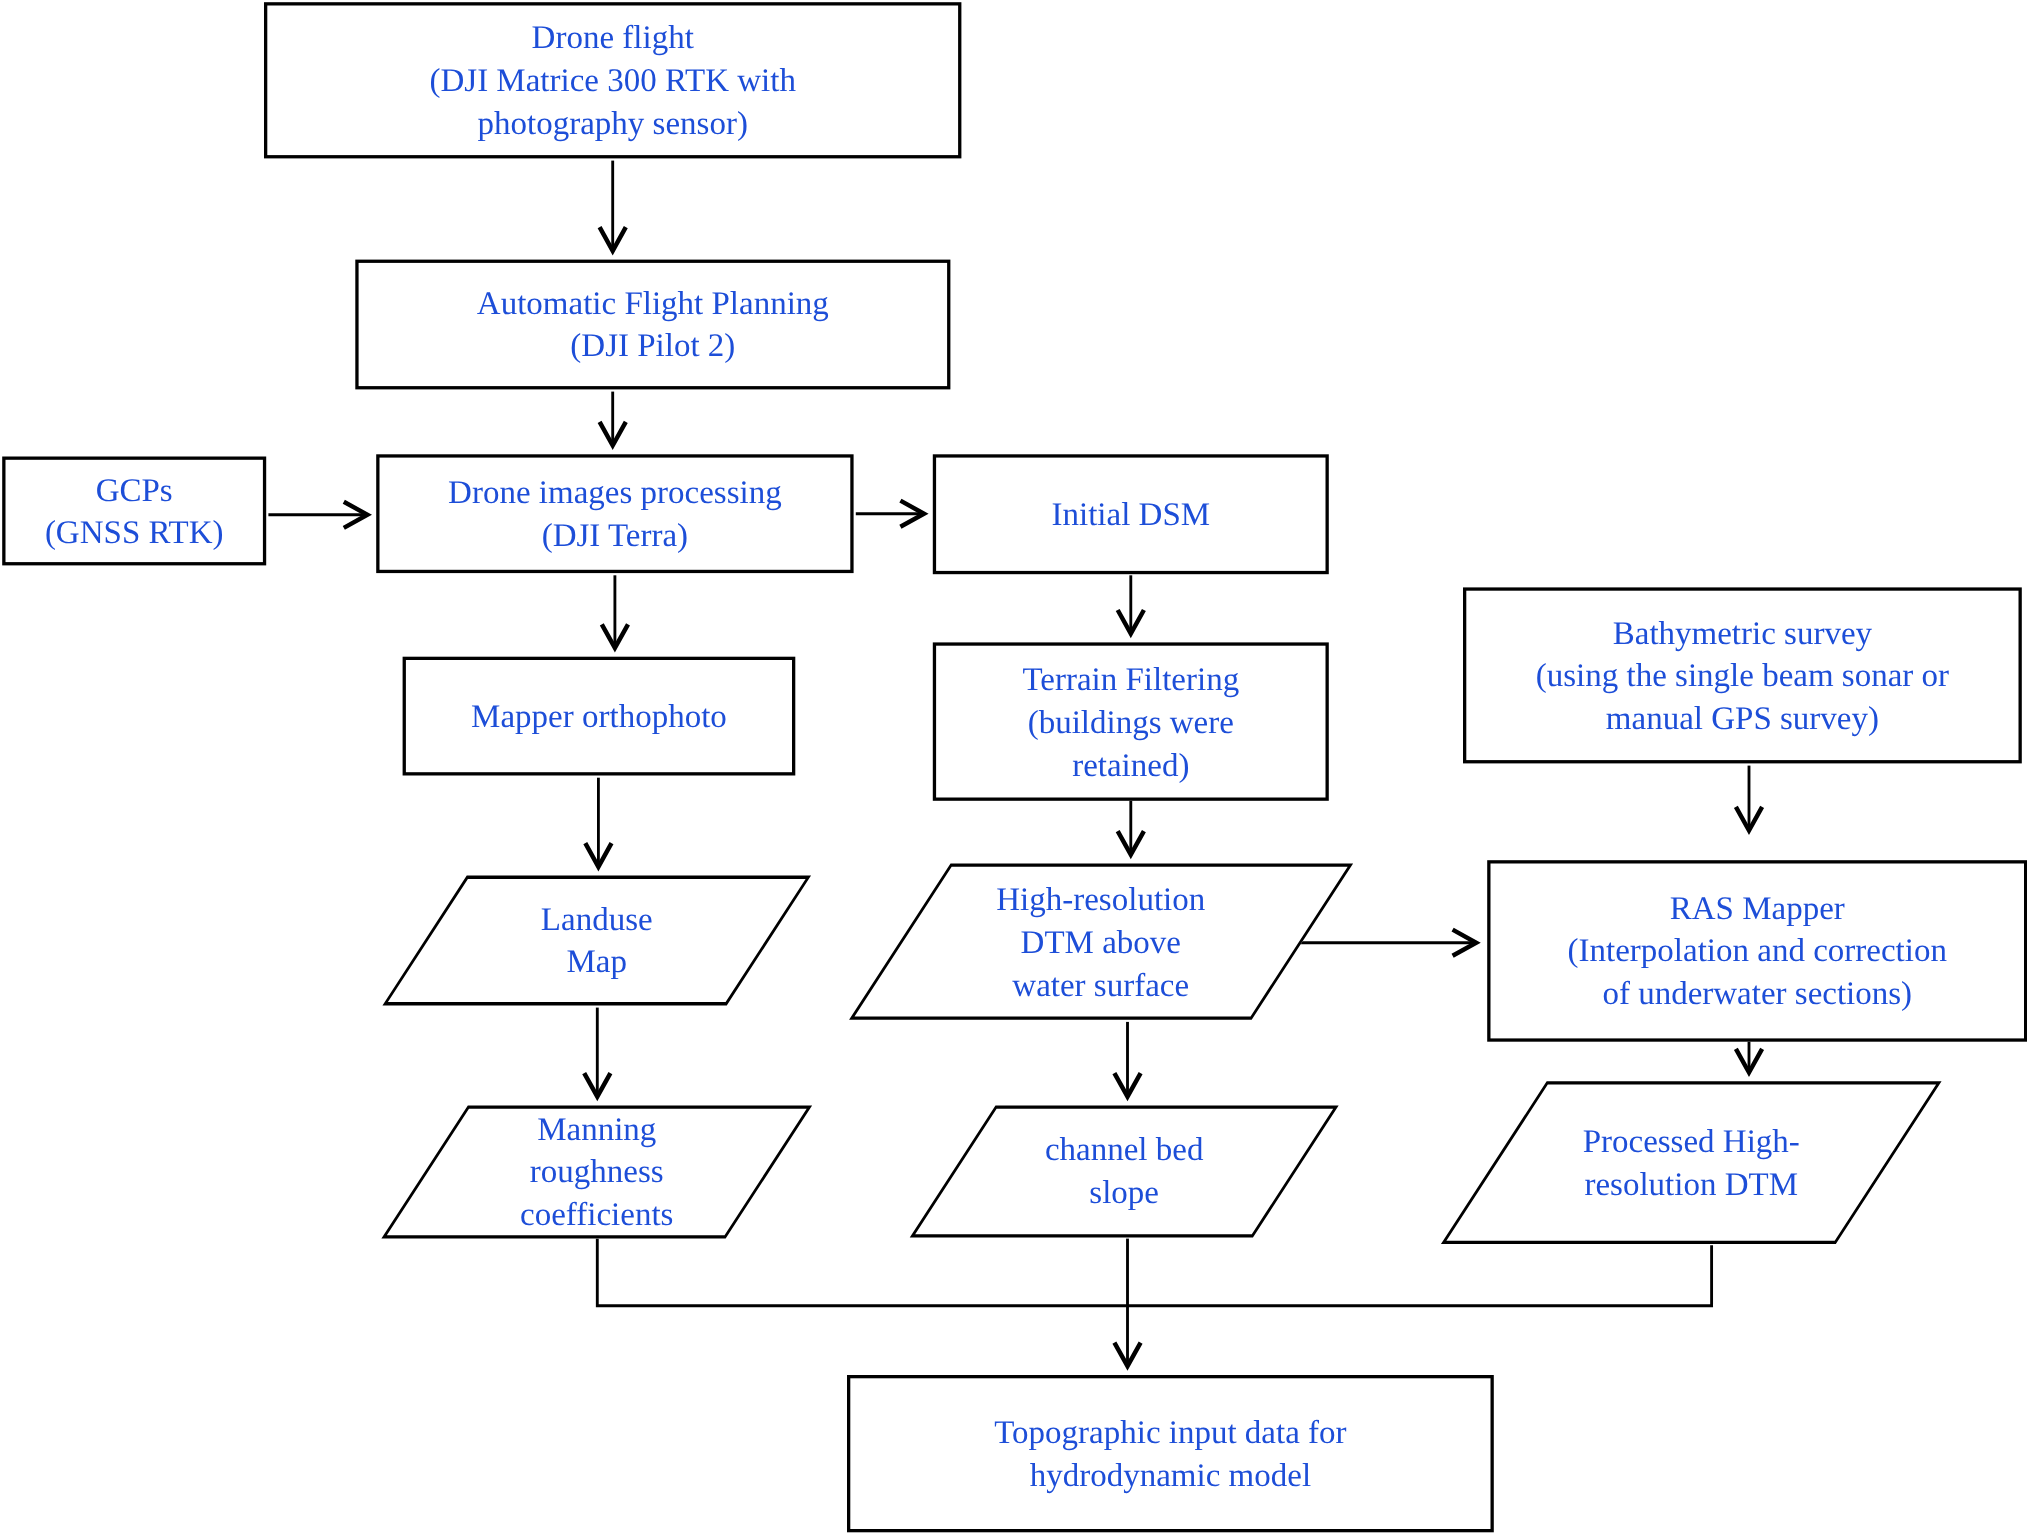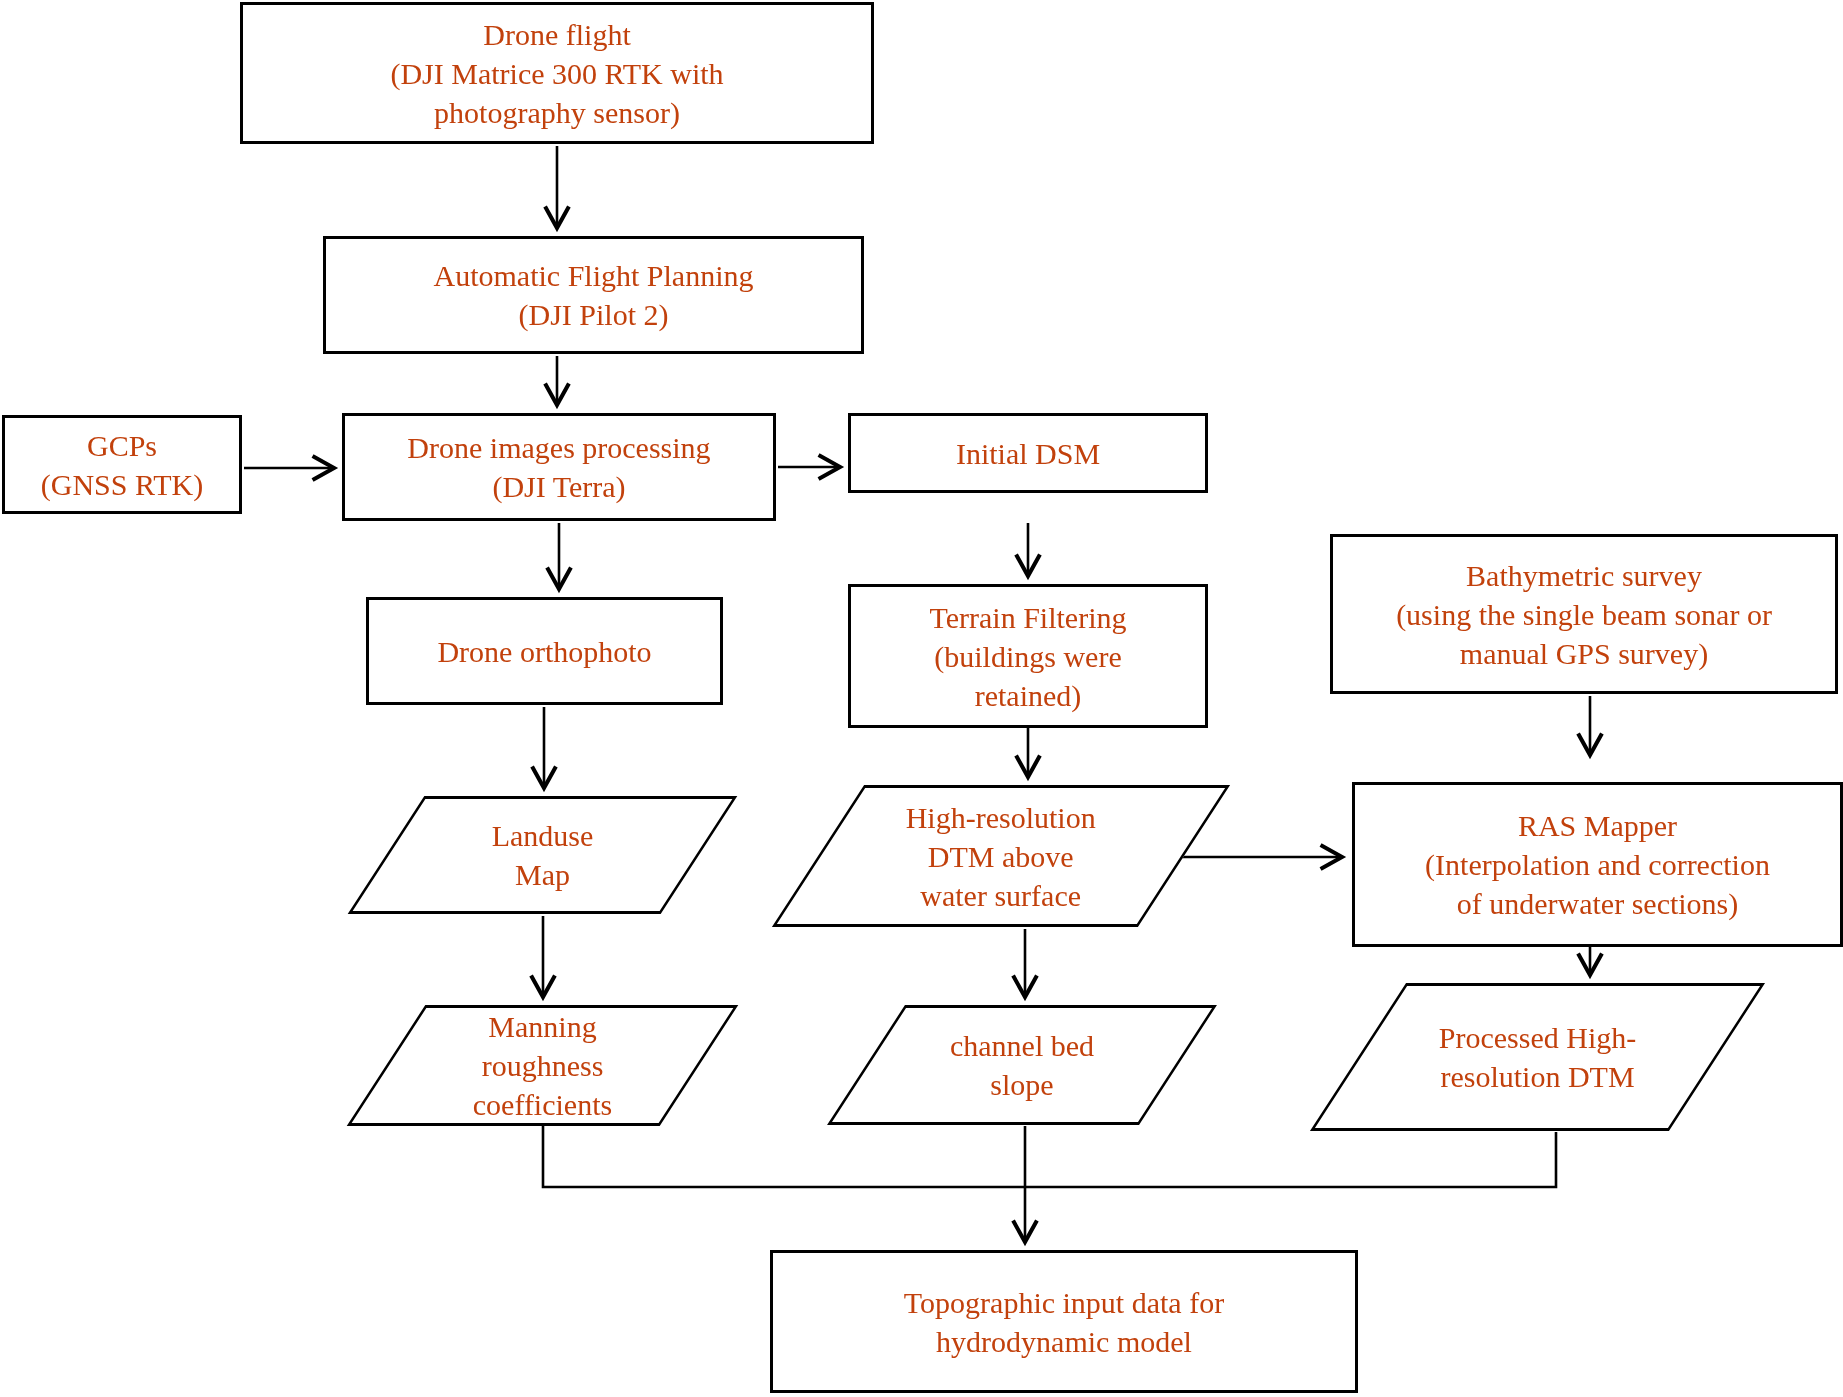--- a/index.html
+++ b/index.html
@@ -6,21 +6,21 @@
     margin: 0;
     padding: 0;
     background: #ffffff;
   }
   #canvas {
     position: relative;
     width: 1843px;
     height: 1397px;
     background: #ffffff;
     font-family: "Liberation Serif", "DejaVu Serif", serif;
-    color: #c2410c;
+    color: #1d4ed8;
     overflow: hidden;
   }
   #wires {
     position: absolute;
     left: 0; top: 0;
     width: 1843px;
     height: 1397px;
   }
   .node {
     position: absolute;
@@ -43,21 +43,21 @@
   }
   .para .label {
     transform: skewX(33deg);
   }
 
   
   #n-drone-flight      { left: 240px;  top: 2px;    width: 634px; height: 142px; }
   #n-flight-planning   { left: 323px;  top: 236px;  width: 541px; height: 118px; }
   #n-gcps              { left: 2px;    top: 415px;  width: 240px; height: 99px; }
   #n-processing        { left: 342px;  top: 413px;  width: 434px; height: 108px; }
-  #n-initial-dsm       { left: 848px;  top: 413px;  width: 360px; height: 80px; }
+  #n-initial-dsm       { left: 848px;  top: 413px;  width: 360px; height: 109px; }
   #n-terrain-filtering { left: 848px;  top: 584px;  width: 360px; height: 144px; }
   #n-orthophoto        { left: 366px;  top: 597px;  width: 357px; height: 108px; }
   #n-bathymetric       { left: 1330px; top: 534px;  width: 508px; height: 160px; text-align: center; }
   #n-ras-mapper        { left: 1352px; top: 746px;  width: 491px; height: 165px; margin-top: 36px; }
   #n-topographic       { left: 770px;  top: 1250px; width: 588px; height: 143px; }
 
   
   #n-landuse           { left: 386px;  top: 796px;  width: 313px; height: 118px; }
   #n-manning           { left: 386px;  top: 1005px; width: 313px; height: 121px; }
   #n-hr-dtm            { left: 818px;  top: 785px;  width: 366px; height: 142px; }
@@ -119,21 +119,21 @@
     <div class="label">Initial DSM</div>
   </div>
 
   <div class="node" id="n-terrain-filtering">
     <div class="label">Terrain Filtering
 (buildings were
 retained)</div>
   </div>
 
   <div class="node" id="n-orthophoto">
-    <div class="label">Drone orthophoto</div>
+    <div class="label">Mapper orthophoto</div>
   </div>
 
   <div class="node" id="n-bathymetric">
     <div class="label">Bathymetric survey
 (using the single beam sonar or
 manual GPS survey)</div>
   </div>
 
   <div class="node" id="n-ras-mapper">
     <div class="label">RAS Mapper

